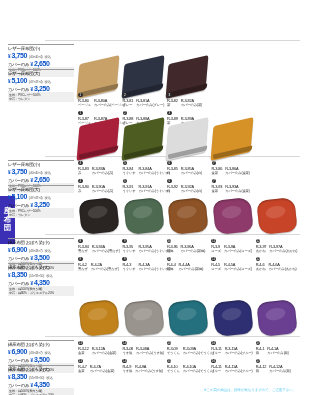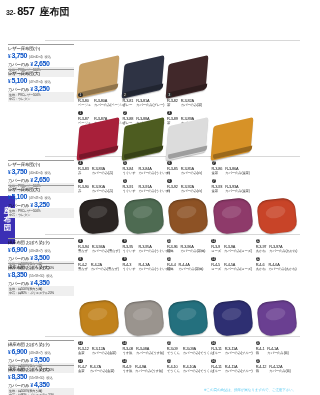--- a/index.html
+++ b/index.html
@@ -92,25 +92,20 @@
   .footer{
     position:absolute;right:4px;bottom:3px;
     font-size:3.6px;color:#56c8f0;letter-spacing:-0.2px;white-space:nowrap;
   }
 </style>
 </head>
 <body>
 
 <div class="page">
 
-  <div class="header">
-    <span class="hdr-num">32-</span>
-    <span class="hdr-code">857</span>
-    <span class="hdr-title">座布団</span>
-  </div>
 
   <div class="side-tab" id="side-tab">
       <span>座</span>
       <span>布</span>
       <span>団</span>
     </div>
 
   <div id="sections-host">
       <div class="section" style="top: 42px; height: 80px;">
         <div class="sec-rule" style="top: -2px;"></div>

